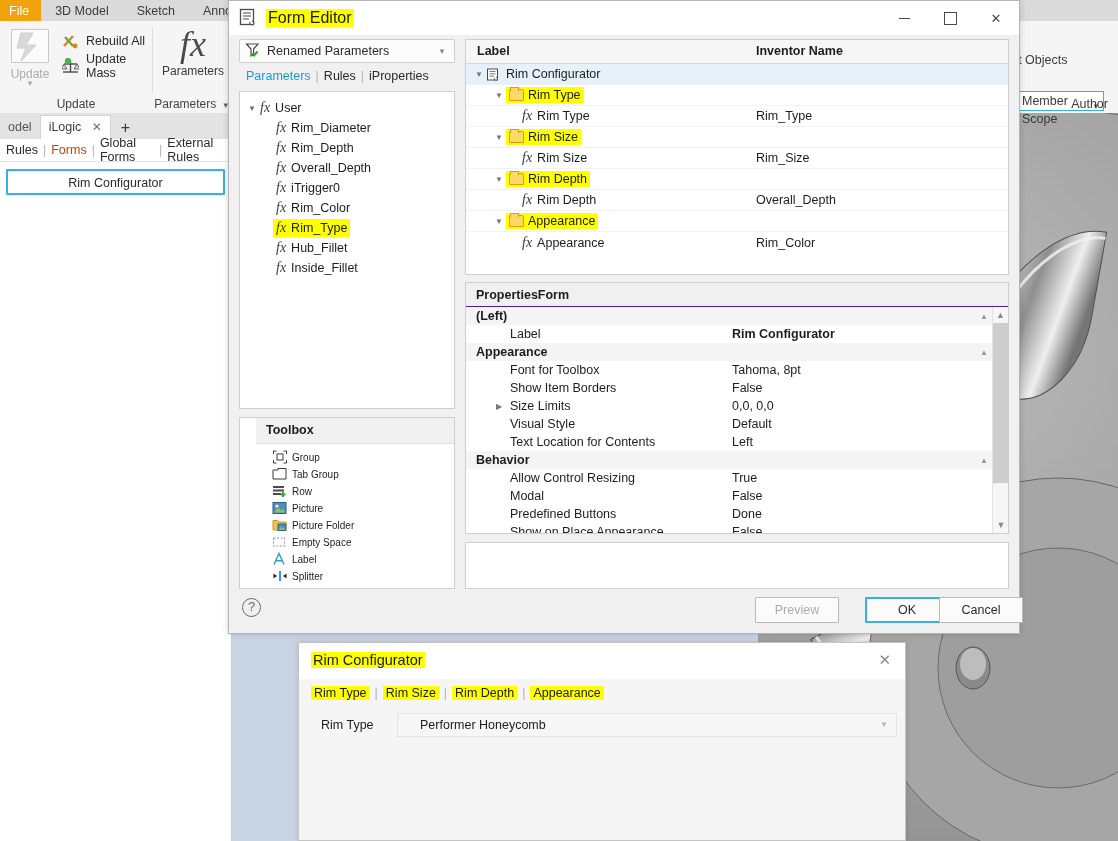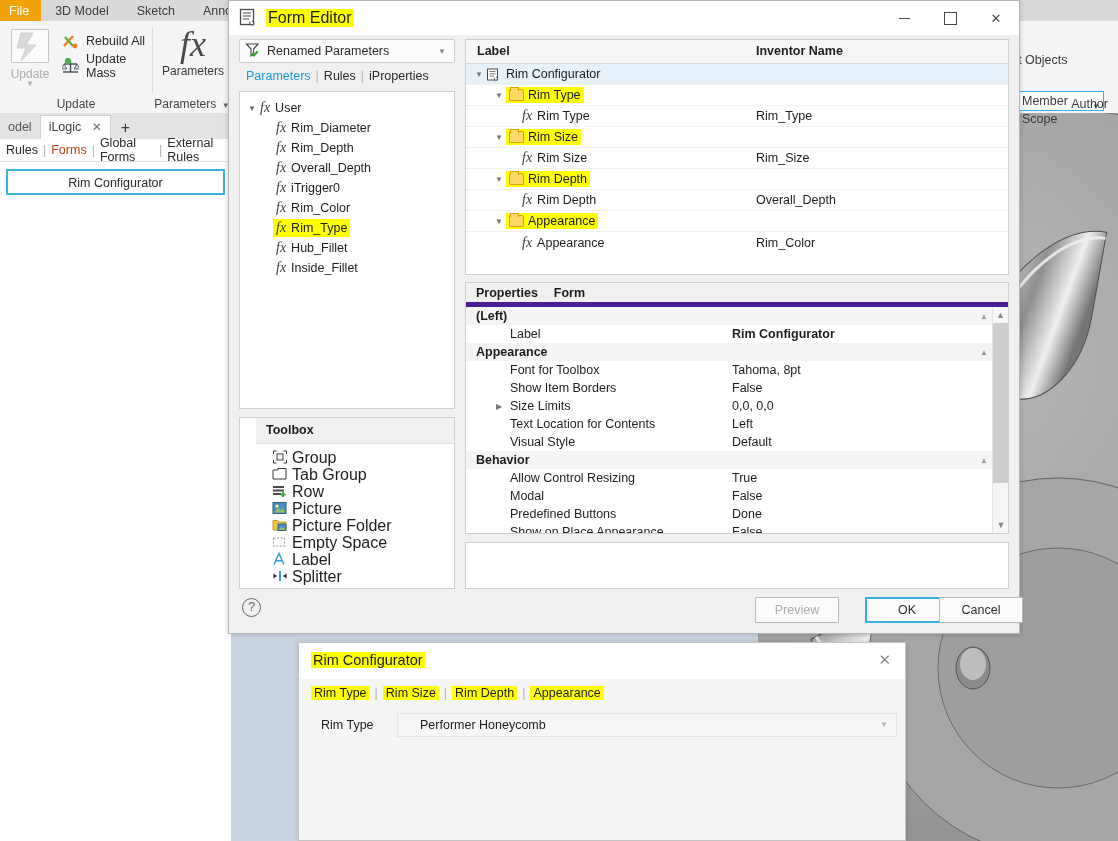--- a/index.html
+++ b/index.html
@@ -138,21 +138,21 @@
   .hl { background: #ffff00; padding: 0 2px; position: relative; z-index: 1;}
 
   .toolbox {
     position: absolute; left: 0; right: 0; bottom: 0; height: 172px;
     background: #ffffff; border: 1px solid #cfcfcf; padding-left: 16px;
   }
   .toolbox-hd {
     height: 26px; background: #f0f0f0; border-bottom: 1px solid #e0e0e0;
     font-weight: bold; font-size: 12.5px; color: #1d1d1d; padding: 5px 0 0 10px;
   }
-  .tbrow { height: 17px; display: flex; align-items: center; padding-left: 16px; font-size: 16px; color: #1d1d1d; }
+  .tbrow { height: 17px; display: flex; align-items: center; padding-left: 16px; font-size: 10px; color: #1d1d1d; }
   .tbrow .ic { width: 18px; height: 15px; flex: 0 0 18px; position: relative; margin-right: 2px;}
 
   
   .col-right { position: absolute; left: 236px; right: 10px; top: 4px; bottom: 44px; }
 
   .tree-panel { position: absolute; left: 0; right: 0; top: 0; height: 236px; border: 1px solid #cfcfcf; background: #ffffff; }
   .tp-head { height: 24px; background: #f6f6f6; border-bottom: 1px solid #d8d8d8; display: flex; font-weight: bold; font-size: 12.5px; color: #1d1d1d; }
   .tp-head .c1 { width: 285px; padding: 4px 0 0 11px; }
   .tp-head .c2 { padding: 4px 0 0 5px; }
   .tprow { height: 21px; display: flex; align-items: center; font-size: 12.5px; color: #1d1d1d; border-bottom: 1px solid #f2f2f2;}
@@ -161,21 +161,21 @@
   .tprow .invcell { padding-left: 5px; color: #1d1d1d;}
   .tri2 { width: 14px; color: #767676; font-size: 8px; text-align: center; flex: 0 0 14px;}
   .folder {
     width: 15px; height: 12px; flex: 0 0 15px; margin-right: 4px;
     background: #ffd966; border: 1px solid #d8a200; border-radius: 1px 2px 1px 1px; position: relative;
   }
   .folder::before { content:""; position:absolute; left: 0; top: -3px; width: 7px; height: 3px; background: #ffd966; border: 1px solid #d8a200; border-bottom: none; border-radius: 1px 1px 0 0;}
   .form-ico { width: 15px; height: 13px; flex: 0 0 15px; margin-right: 5px; position: relative; }
 
   .props-panel { position: absolute; left: 0; right: 0; top: 243px; height: 252px; border: 1px solid #cfcfcf; background: #ffffff; }
-  .props-tabs { height: 24px; background: #f0f0f0; display: flex; align-items: center; padding-left: 10px; font-size: 12.5px; font-weight: bold; color: #1d1d1d; gap: 16px; border-bottom: 5px solid #4c1d95;}
+  .props-tabs { height: 24px; background: #f0f0f0; display: flex; align-items: center; padding-left: 10px; font-size: 12.5px; font-weight: bold; color: #1d1d1d; border-bottom: 1px solid #4c1d95;}
   .props-scroll { position: absolute; left: 0; right: 0; top: 24px; bottom: 0; overflow: hidden; }
   .prow { height: 18px; display: flex; align-items: center; font-size: 12.5px; color: #1d1d1d; position: relative; }
   .prow.cat { background: #f4f4f4; font-weight: bold; }
   .prow .pname { width: 266px; padding-left: 10px; display:flex; align-items:center;}
   .prow .pname.ind { padding-left: 44px; }
   .prow .pname.cat-ind { padding-left: 10px; }
   .prow .pval { color: #1d1d1d; }
   .prow .pval.b { font-weight: bold; }
   .prow .collapse-ar { position: absolute; right: 20px; color: #9a9a9a; font-size: 8px; }
   .prow .exp-ar { position: absolute; left: 30px; color: #767676; font-size: 8px; }
@@ -686,26 +686,26 @@
             <div class="prow">
               <div class="pname ind">Show Item Borders</div>
               <div class="pval">False</div>
             </div>
             <div class="prow">
               <span class="exp-ar">▶</span>
               <div class="pname ind">Size Limits</div>
               <div class="pval">0,0, 0,0</div>
             </div>
             <div class="prow">
+              <div class="pname ind">Visual Style</div>
+              <div class="pval">Default</div>
+            </div>
+            <div class="prow">
               <div class="pname ind">Text Location for Contents</div>
               <div class="pval">Left</div>
-            </div>
-            <div class="prow">
-              <div class="pname ind">Visual Style</div>
-              <div class="pval">Default</div>
             </div>
             <div class="prow cat">
               <div class="pname cat-ind">Behavior</div>
               <div class="pval"></div>
               <span class="collapse-ar">▲</span>
             </div>
             <div class="prow">
               <div class="pname ind">Allow Control Resizing</div>
               <div class="pval">True</div>
             </div>

